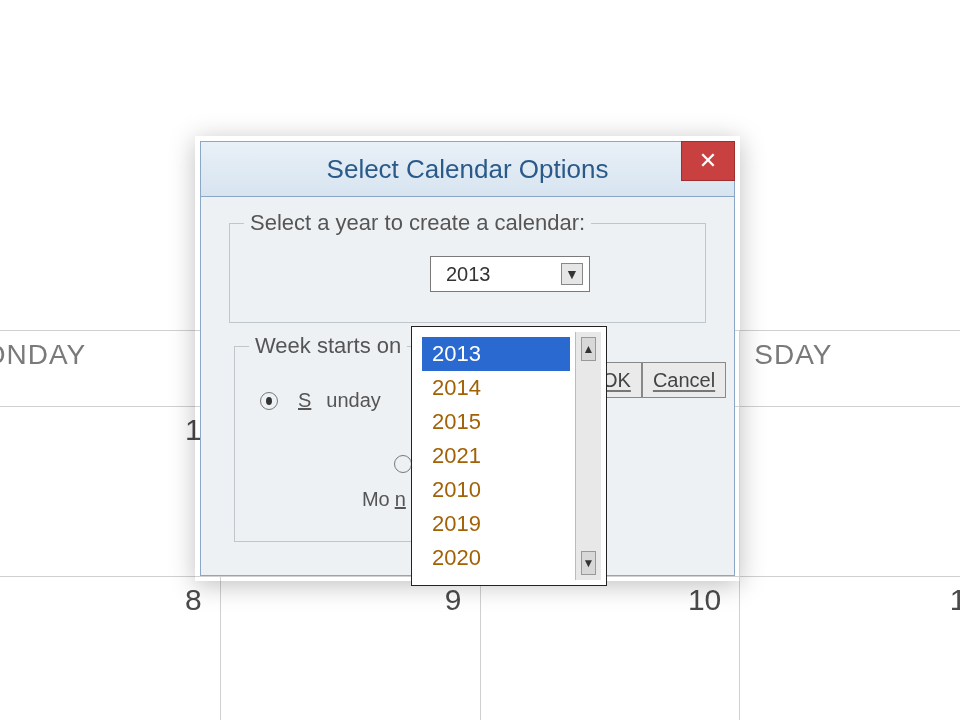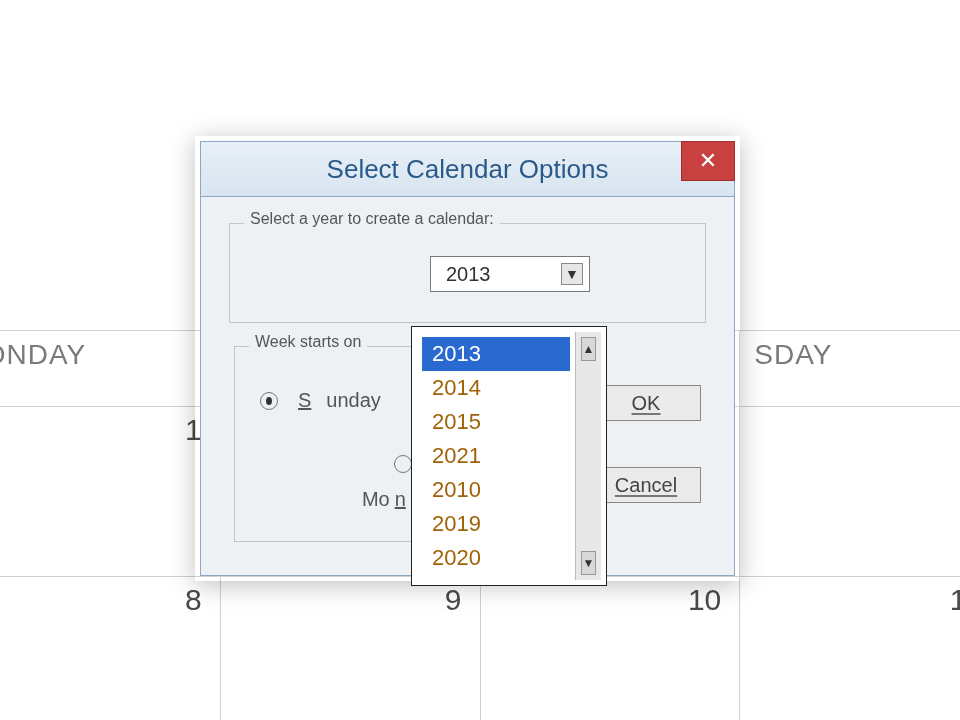--- a/index.html
+++ b/index.html
@@ -85,21 +85,21 @@
       padding: 26px 20px 20px 20px;
       position: relative;
     }
     .groupbox-legend {
       position: absolute;
       top: -14px;
       left: 14px;
       background: #eef1f4;
       padding: 0 6px;
       color: #555;
-      font-size: 16px;
+      font-size: 22px;
     }
     .yearbox { height: 100px; }
     
     .combo {
       position: absolute;
       top: 32px;
       left: 200px;
       width: 160px;
       height: 36px;
       background: #fff;
@@ -152,21 +152,20 @@
       content: "";
       width: 8px; height: 8px;
       background: #333;
       border-radius: 50%;
     }
     .radio-label u { text-decoration: underline; }
     
     .buttons {
       width: 110px;
       display: flex;
-      flex-direction: column;
       justify-content: space-around;
       padding: 16px 0;
     }
     .btn {
       height: 36px;
       border: 1px solid #888;
       background: #eaeaea;
       color: #444;
       font-size: 20px;
       display: flex;

